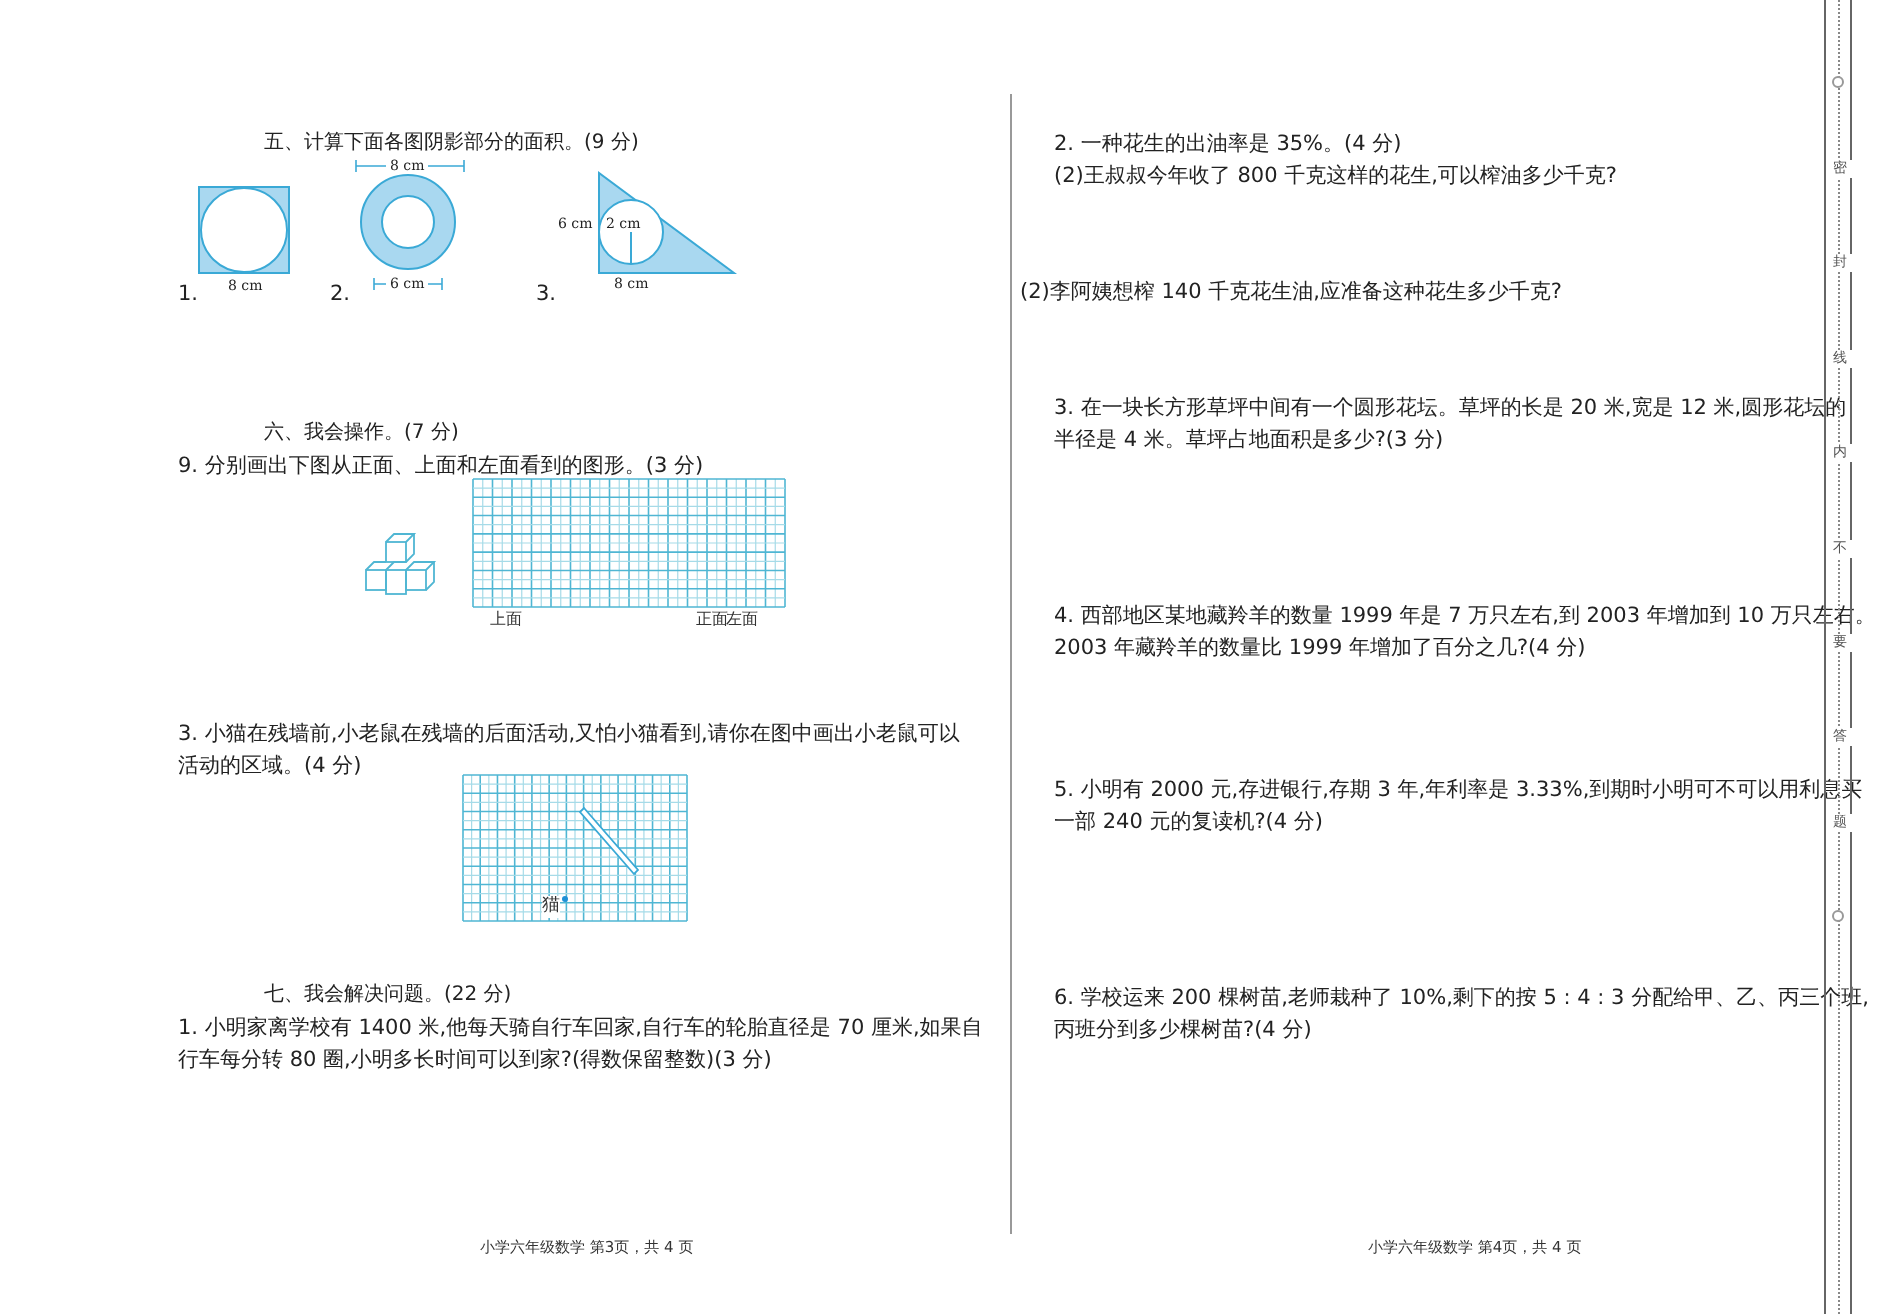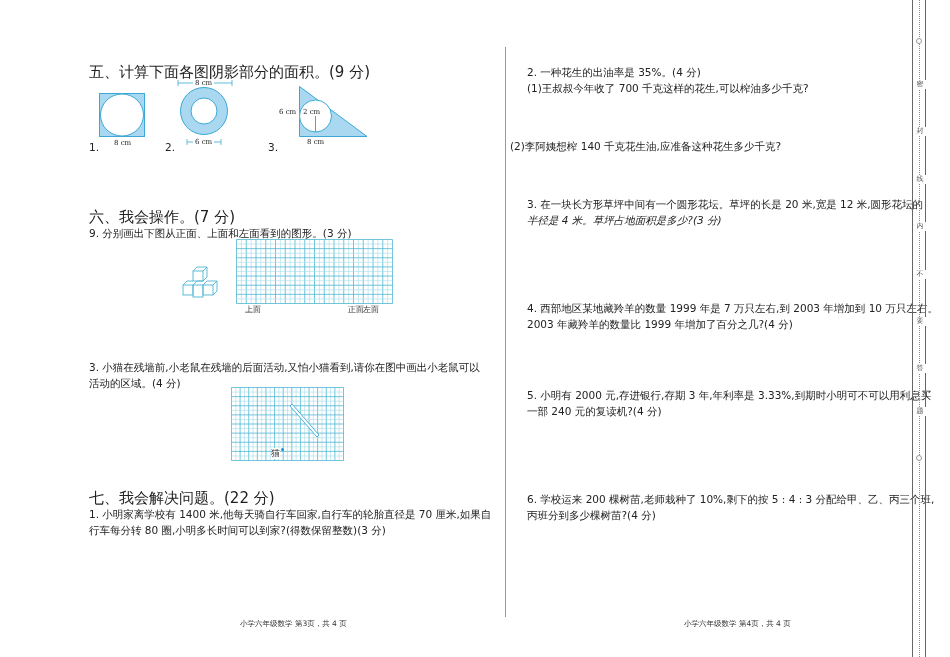--- a/index.html
+++ b/index.html
@@ -1,20 +1,20 @@
 <!DOCTYPE html>
 <html><head>
 <meta charset="utf-8">
 <style>
   * { margin: 0; padding: 0; box-sizing: border-box; }
   html, body { width: 950px; height: 657px; background: #ffffff; overflow: hidden; }
   body { position: relative; font-family: "DejaVu Sans", "Liberation Sans", sans-serif; color: #222; }
   .abs { position: absolute; }
   .txt { font-size: 10.5px; line-height: 16px; white-space: nowrap; color: #222; }
-  .heading { font-size: 15px; }
+  .heading { font-size: 10px; margin-left: 43px; }
   .footer { font-size: 7.5px; color: #333; white-space: nowrap; }
   .divider { position: absolute; left: 505px; top: 47px; width: 1px; height: 570px; background: #999; }
   .margin-strip { position: absolute; left: 912px; top: 0; width: 14px; height: 657px; border-left: 1px solid #666; border-right: 1px solid #666; }
   .margin-dots { position: absolute; left: 6px; top: 0; width: 0; height: 100%; border-left: 1px dotted #888; }
   .margin-char { position: absolute; left: 1px; width: 12px; font-size: 7px; color: #555; text-align: center; background: #fff; line-height: 9px; }
   .margin-circle { position: absolute; left: 3px; width: 6px; height: 6px; border: 1px solid #999; border-radius: 50%; background: #fff; }
   .fig-label { font-family: "DejaVu Serif", "Liberation Serif", serif; font-size: 7px; color: #222; white-space: nowrap; }
   .grid-label { font-family: "DejaVu Serif", "Liberation Serif", serif; font-size: 8px; color: #333; white-space: nowrap; }
   svg { position: absolute; overflow: visible; }
 </style>
@@ -187,25 +187,25 @@
 
 <div class="abs txt heading" style="left:89px; top:490px;">七、我会解决问题。(22 分)</div>
 <div class="abs txt" style="left:89px; top:506px;">1. 小明家离学校有 1400 米,他每天骑自行车回家,自行车的轮胎直径是 70 厘米,如果自</div>
 <div class="abs txt" style="left:89px; top:522px;">行车每分转 80 圈,小明多长时间可以到家?(得数保留整数)(3 分)</div>
 
 <div class="abs footer" style="left:240px; top:619px;">小学六年级数学 第3页，共 4 页</div>
 
 <div class="divider"></div>
 
 <div class="abs txt" style="left:527px; top:64px;">2. 一种花生的出油率是 35%。(4 分)</div>
-<div class="abs txt" style="left:527px; top:80px;">(1)王叔叔今年收了 700 千克这样的花生,可以榨油多少千克?</div>
+<div class="abs txt" style="left:527px; top:80px;">(2)王叔叔今年收了 800 千克这样的花生,可以榨油多少千克?</div>
 <div class="abs txt" style="left:510px; top:138px;">(2)李阿姨想榨 140 千克花生油,应准备这种花生多少千克?</div>
 
 <div class="abs txt" style="left:527px; top:196px;">3. 在一块长方形草坪中间有一个圆形花坛。草坪的长是 20 米,宽是 12 米,圆形花坛的</div>
-<div class="abs txt" style="left:527px; top:212px;font-style:italic;">半径是 4 米。草坪占地面积是多少?(3 分)</div>
+<div class="abs txt" style="left:527px; top:212px;">半径是 4 米。草坪占地面积是多少?(3 分)</div>
 
 <div class="abs txt" style="left:527px; top:300px;">4. 西部地区某地藏羚羊的数量 1999 年是 7 万只左右,到 2003 年增加到 10 万只左右。</div>
 <div class="abs txt" style="left:527px; top:316px;">2003 年藏羚羊的数量比 1999 年增加了百分之几?(4 分)</div>
 
 <div class="abs txt" style="left:527px; top:387px;">5. 小明有 2000 元,存进银行,存期 3 年,年利率是 3.33%,到期时小明可不可以用利息买</div>
 <div class="abs txt" style="left:527px; top:403px;">一部 240 元的复读机?(4 分)</div>
 
 <div class="abs txt" style="left:527px; top:491px;">6. 学校运来 200 棵树苗,老师栽种了 10%,剩下的按 5 : 4 : 3 分配给甲、乙、丙三个班,</div>
 <div class="abs txt" style="left:527px; top:507px;">丙班分到多少棵树苗?(4 分)</div>
 

